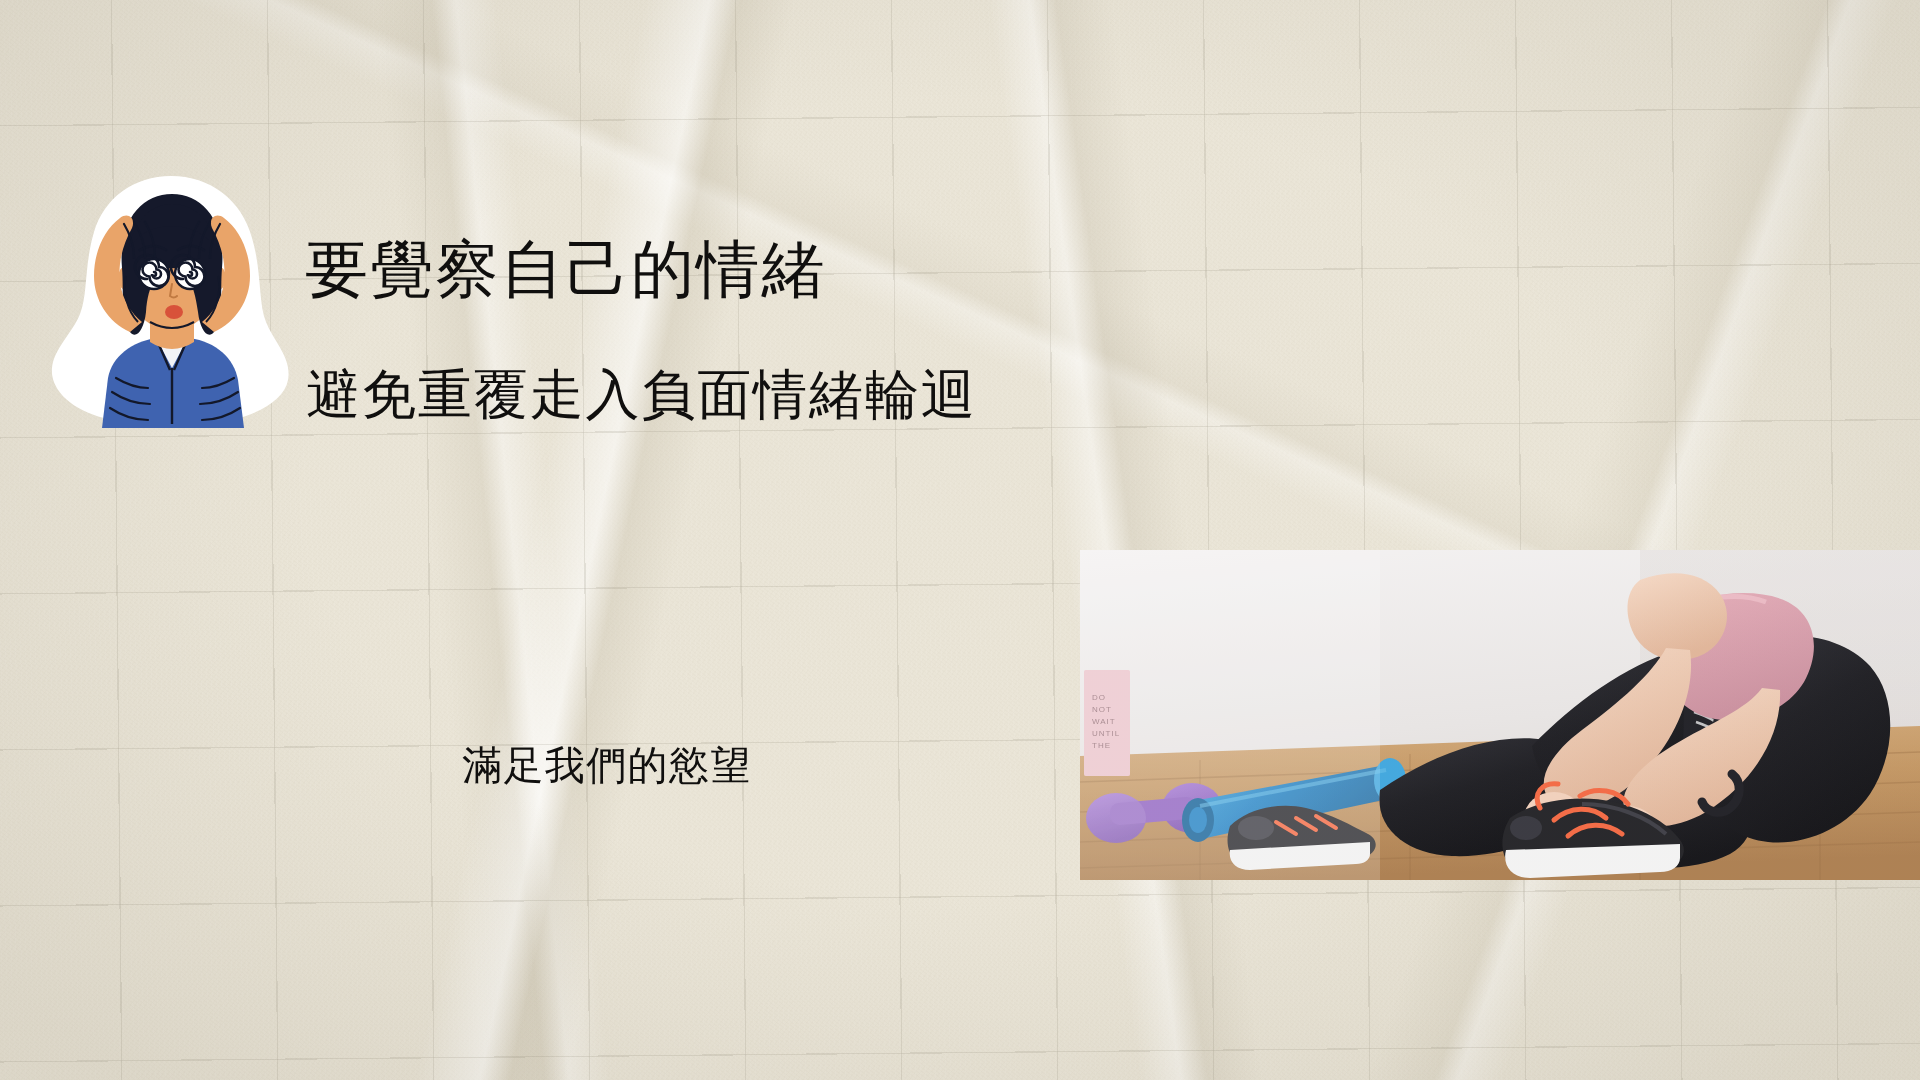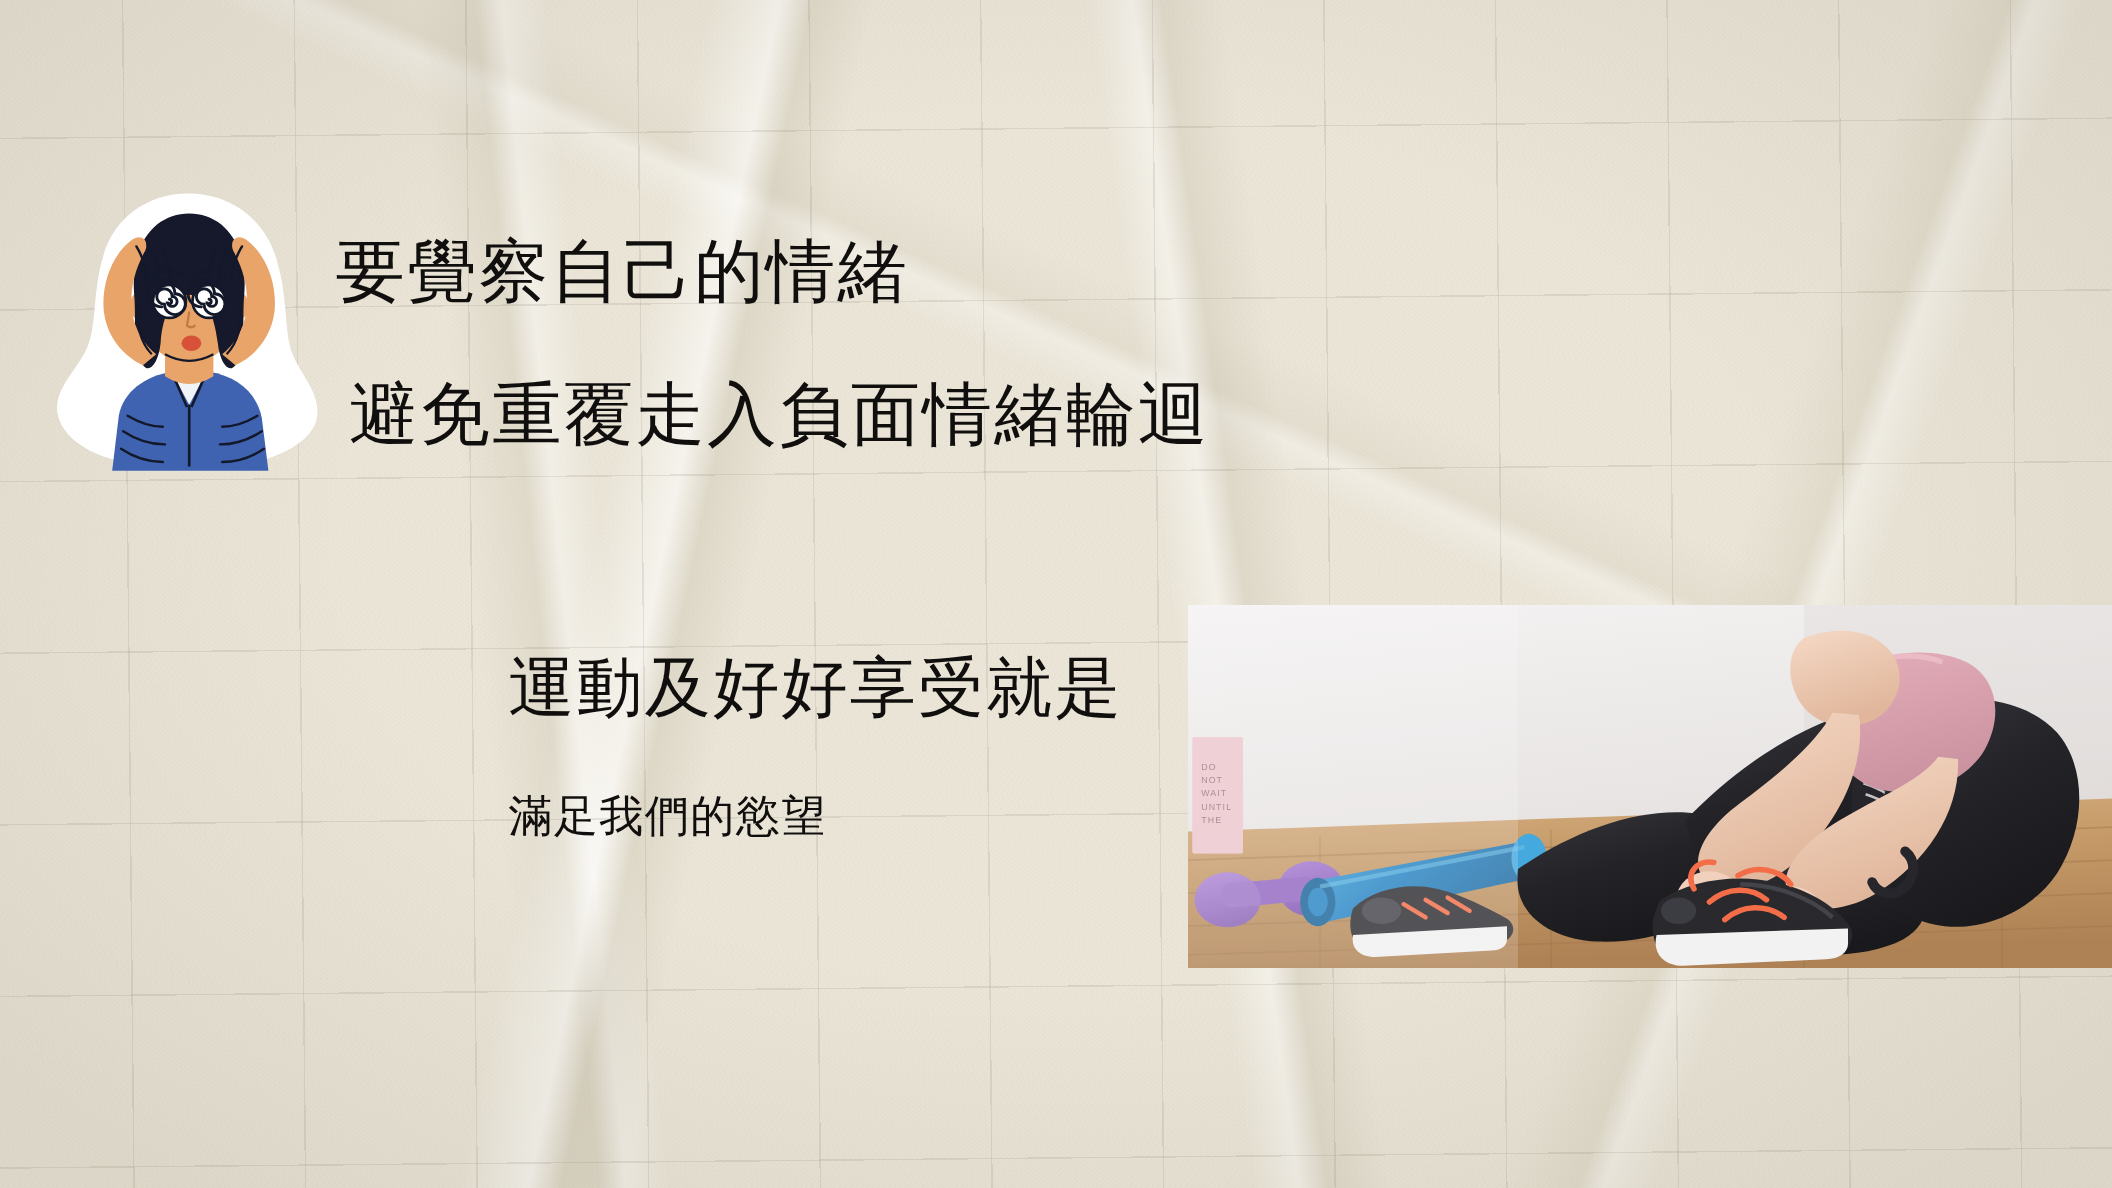--- a/index.html
+++ b/index.html
@@ -48,32 +48,32 @@
       repeating-linear-gradient(to bottom, rgba(126,120,102,.30) 0 1.3px, rgba(0,0,0,0) 1.3px 156px);
     transform:rotate(-0.55deg);
     opacity:.52;
   }
   .vignette{
     position:absolute;inset:0;
     background:radial-gradient(ellipse 1250px 760px at 50% 46%, rgba(0,0,0,0) 52%, rgba(120,112,92,.12) 100%);
   }
 
   
-  .text-layer{position:absolute;inset:0;}
+  .text-layer{position:absolute;inset:0;margin-top:23px;}
   .tline{
     position:absolute;
     color:#100f0e;
     font-family:"DejaVu Sans","Liberation Sans",sans-serif;
     font-weight:400;
     letter-spacing:.035em;
     white-space:nowrap;
     line-height:1;
   }
   #line1{left:305px;top:215px;font-size:63px;}
-  #line2{left:317px;top:345px;font-size:63px;}
+  #line2{left:306px;top:345px;font-size:54px;}
   #line3{left:462px;top:595px;font-size:60px;}
   #line4{left:462px;top:722px;font-size:40px;}
 
   
   #sticker{position:absolute;left:38px;top:172px;width:266px;height:260px;}
   #sticker svg{display:block;width:100%;height:100%;}
 
   
   #photo{
     position:absolute;left:1080px;top:550px;width:840px;height:330px;
@@ -162,21 +162,20 @@
         <path d="M88 104 C84 120 90 140 100 150" stroke="#13182a" stroke-width="2" fill="none"></path>
         <path d="M180 104 C184 120 178 140 168 150" stroke="#13182a" stroke-width="2" fill="none"></path>
         <path d="M112 150 Q134 162 156 150" stroke="#13182a" stroke-width="2" fill="none"></path>
       </g>
     </svg>
   </div>
 
   <div class="text-layer">
     <div class="tline" id="line1">要覺察自己的情緒</div>
     <div class="tline" id="line2">避免重覆走入負面情緒輪迴</div>
-    <div class="tline" id="line3">運動及好好享受就是</div>
     <div class="tline" id="line4">滿足我們的慾望</div>
   </div>
 
   <div id="photo">
     <svg viewBox="0 0 840 330" xmlns="http://www.w3.org/2000/svg">
       <defs>
         <linearGradient id="wallG" x1="0" y1="0" x2="0.25" y2="1">
           <stop offset="0%" stop-color="#f4f2f2"></stop>
           <stop offset="60%" stop-color="#e8e5e4"></stop>
           <stop offset="100%" stop-color="#ddd8d5"></stop>

